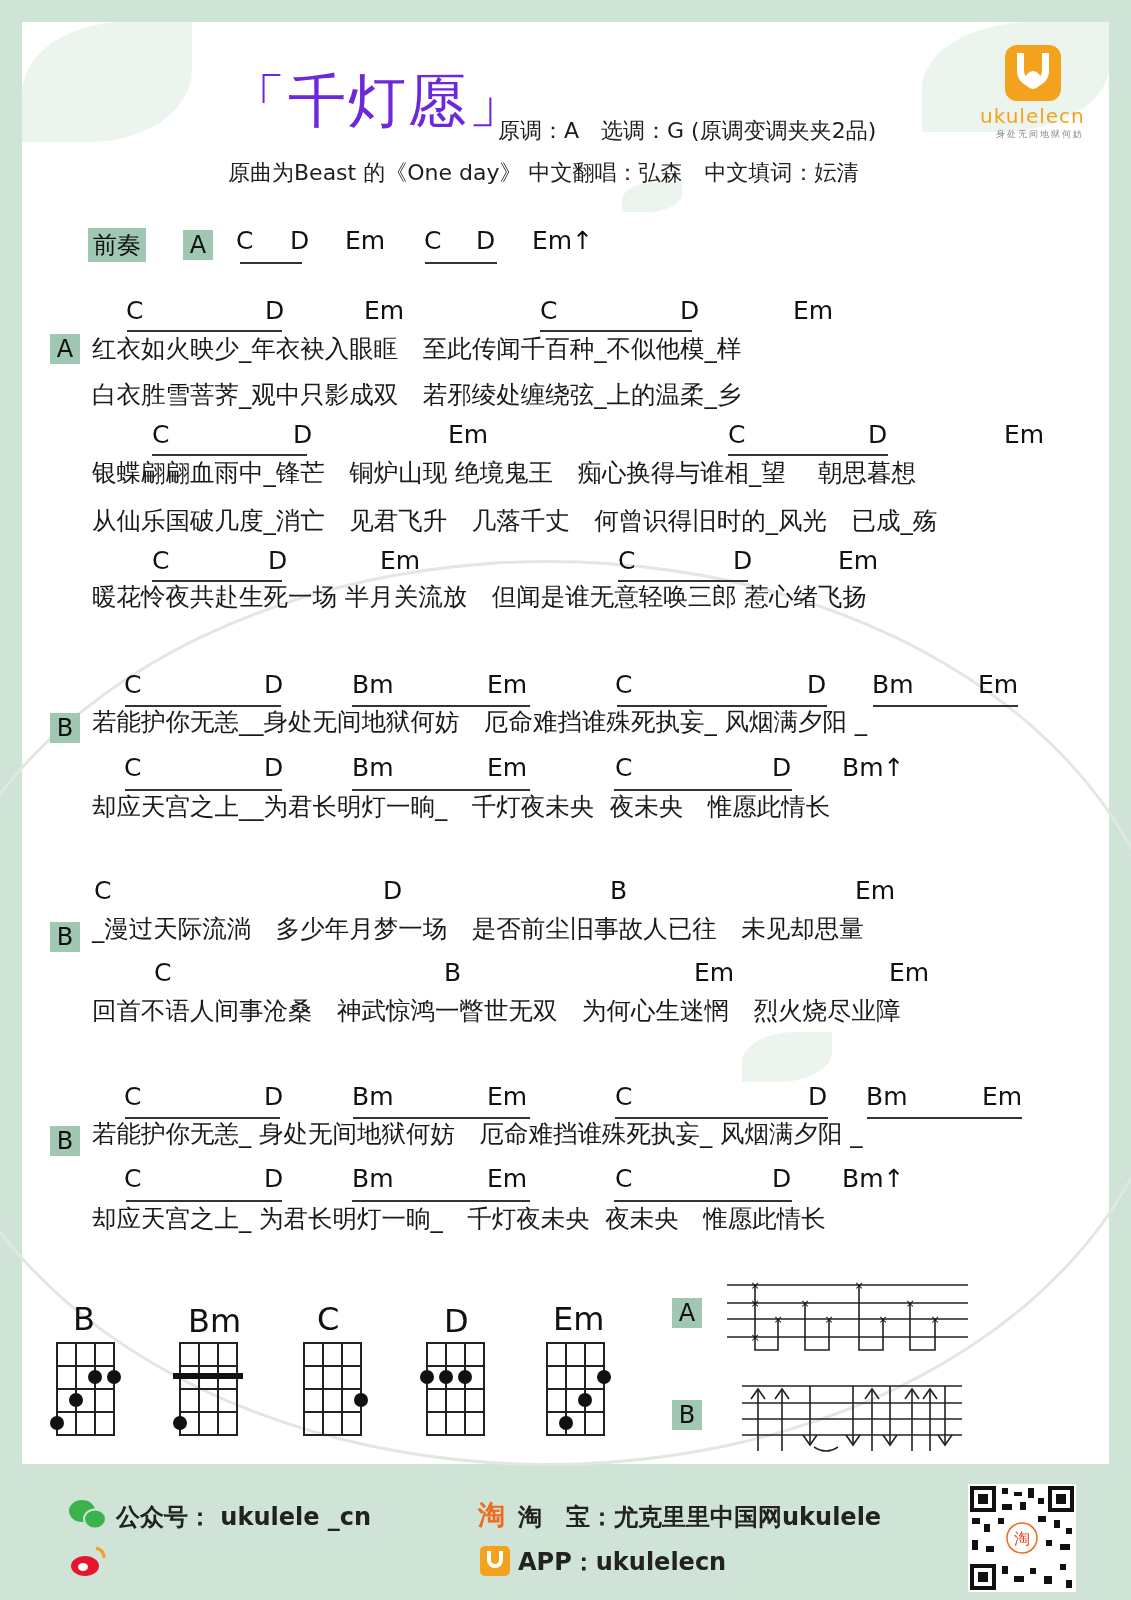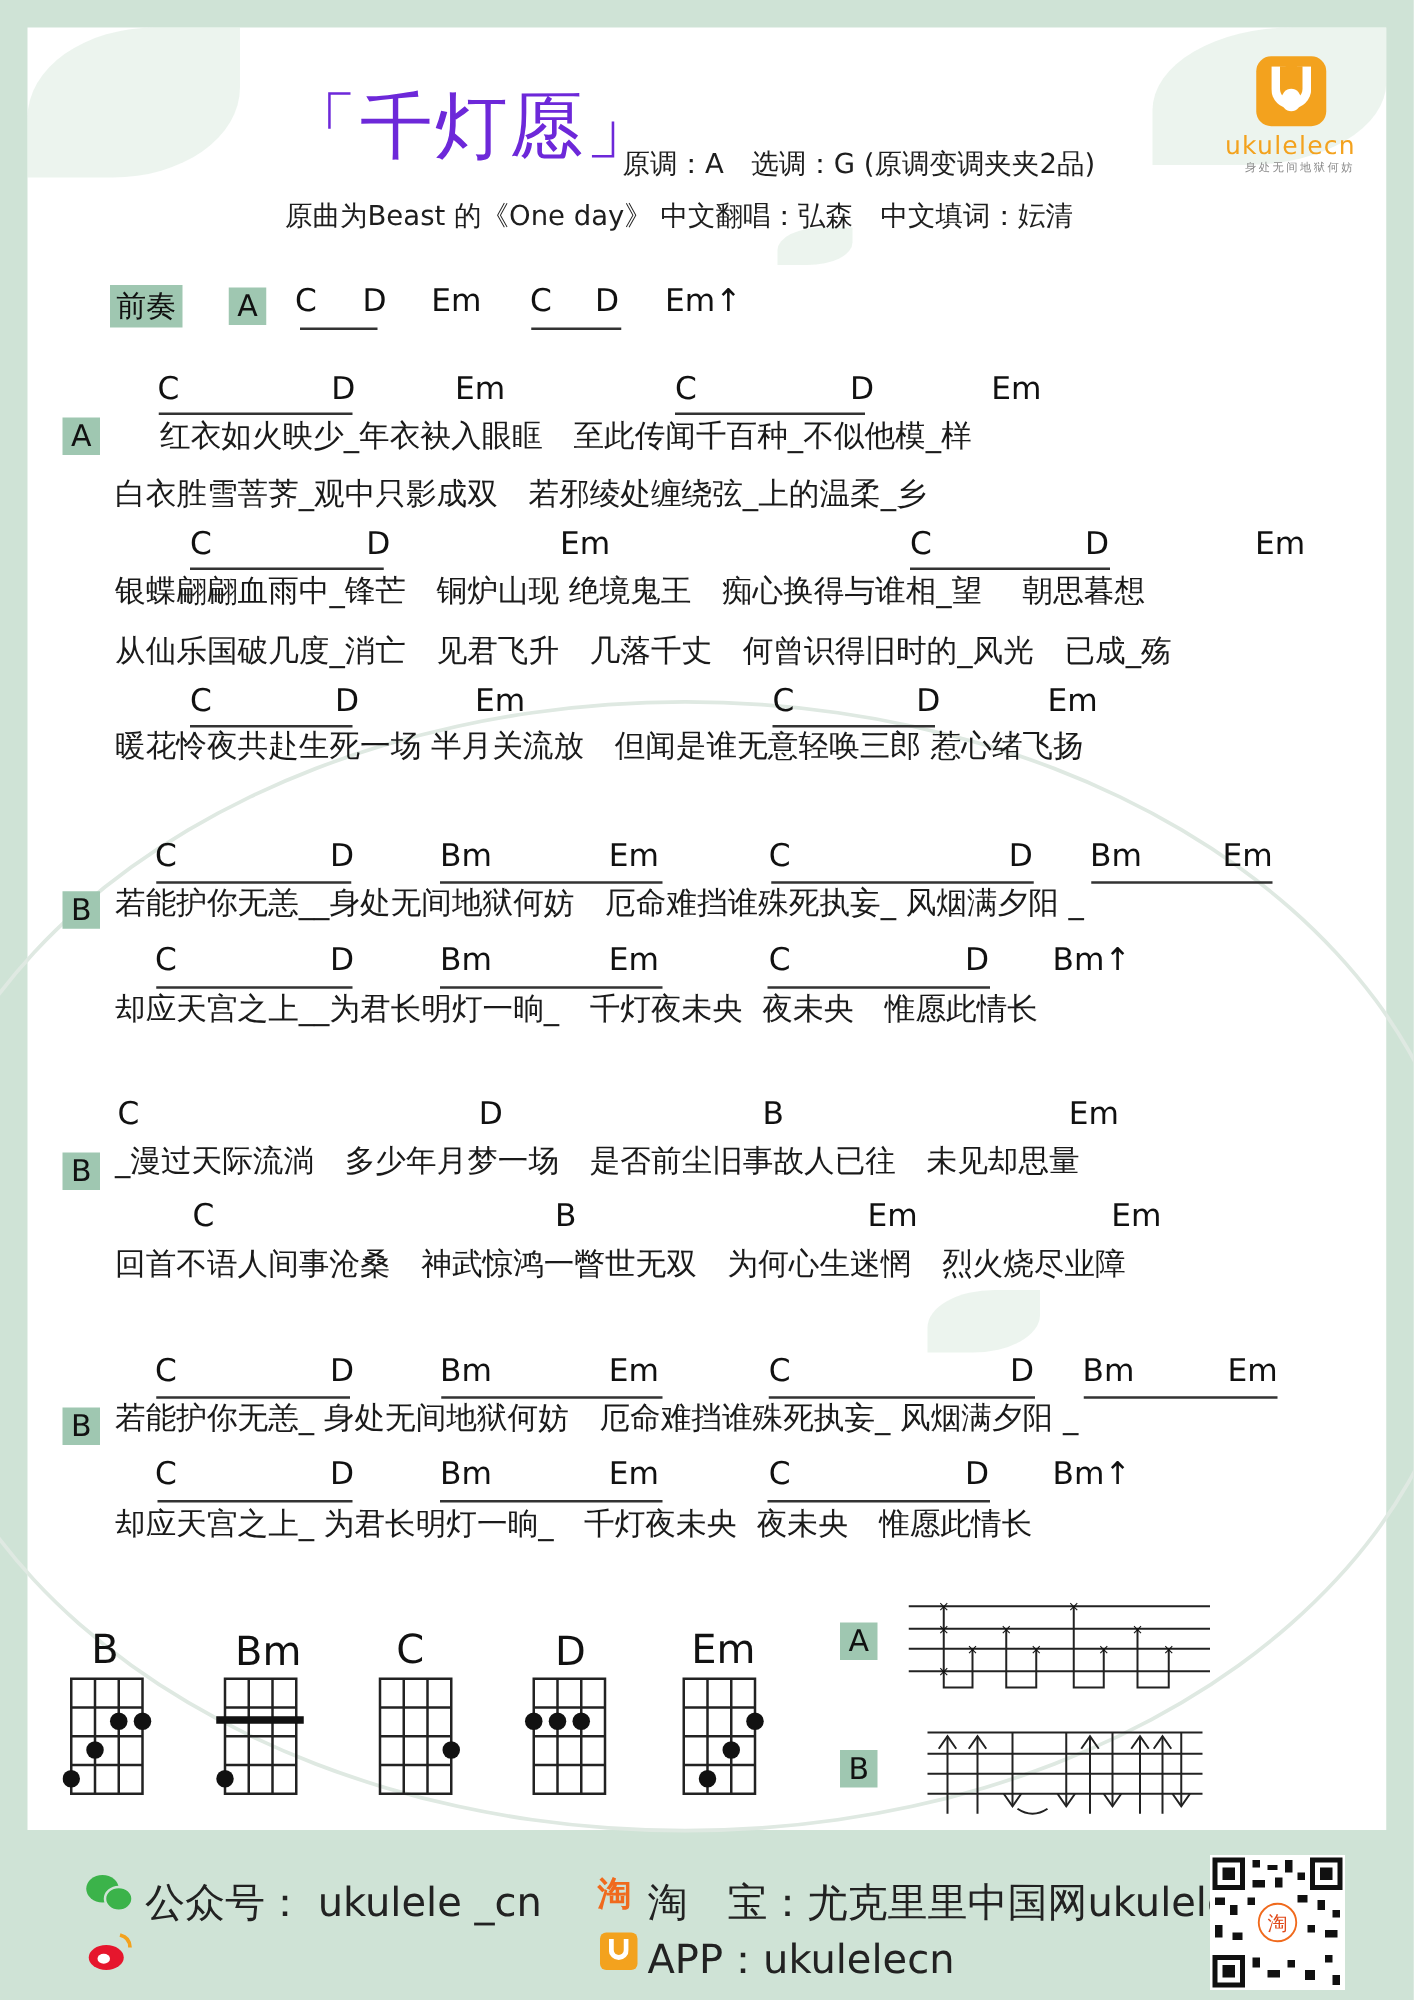--- a/index.html
+++ b/index.html
@@ -40,21 +40,21 @@
     text-align:center; line-height:34px; height:34px;
   }
   .chord { position:absolute; font-size:25px; color:#111; white-space:nowrap; }
   .uline { position:absolute; height:2px; background:#333; }
   .lyric { position:absolute; font-size:24.5px; color:#1a1a1a; white-space:pre; }
 
   .diagram-name { position:absolute; font-size:32px; color:#111; }
   .fretboard { position:absolute; }
 
   .footer { position:absolute; left:0; top:1464px; width:1131px; height:136px; }
-  .foot-item { position:absolute; font-size:32px; color:#222; white-space:nowrap; }
+  .foot-item { position:absolute; font-size:24px; color:#222; white-space:nowrap;font-weight:bold; }
   .ico { position:absolute; }
   .qr { position:absolute; left:968px; top:1484px; width:108px; height:108px; background:#fff; }
 </style>
 </head>
 <body>
 
 <div class="sheet">
   <div class="leaf" style="left:0;top:0;width:170px;height:120px;"></div>
   <div class="leaf" style="left:900px;top:0;width:187px;height:110px;"></div>
   <div class="leaf" style="left:720px;top:1010px;width:90px;height:50px;"></div>
@@ -87,21 +87,21 @@
 
 <div class="tag" style="left:50px;top:334px;width:30px;height:30px;line-height:30px;">A</div>
 <div class="chord" style="left:126px;top:296px;">C</div>
 <div class="chord" style="left:265px;top:296px;">D</div>
 <div class="uline" style="left:127px;top:330px;width:155px;"></div>
 <div class="chord" style="left:364px;top:296px;">Em</div>
 <div class="chord" style="left:540px;top:296px;">C</div>
 <div class="chord" style="left:680px;top:296px;">D</div>
 <div class="uline" style="left:540px;top:330px;width:152px;"></div>
 <div class="chord" style="left:793px;top:296px;">Em</div>
-<div class="lyric" style="left:92px;top:332px;margin-left:36px;">红衣如火映少_年衣袂入眼眶　至此传闻千百种_不似他模_样</div>
+<div class="lyric" style="left:92px;top:332px;">红衣如火映少_年衣袂入眼眶　至此传闻千百种_不似他模_样</div>
 <div class="lyric" style="left:92px;top:378px;">白衣胜雪菩荠_观中只影成双　若邪绫处缠绕弦_上的温柔_乡</div>
 
 <div class="chord" style="left:152px;top:420px;">C</div>
 <div class="chord" style="left:293px;top:420px;">D</div>
 <div class="uline" style="left:152px;top:454px;width:155px;"></div>
 <div class="chord" style="left:448px;top:420px;">Em</div>
 <div class="chord" style="left:728px;top:420px;">C</div>
 <div class="chord" style="left:868px;top:420px;">D</div>
 <div class="uline" style="left:728px;top:454px;width:160px;"></div>
 <div class="chord" style="left:1004px;top:420px;">Em</div>

